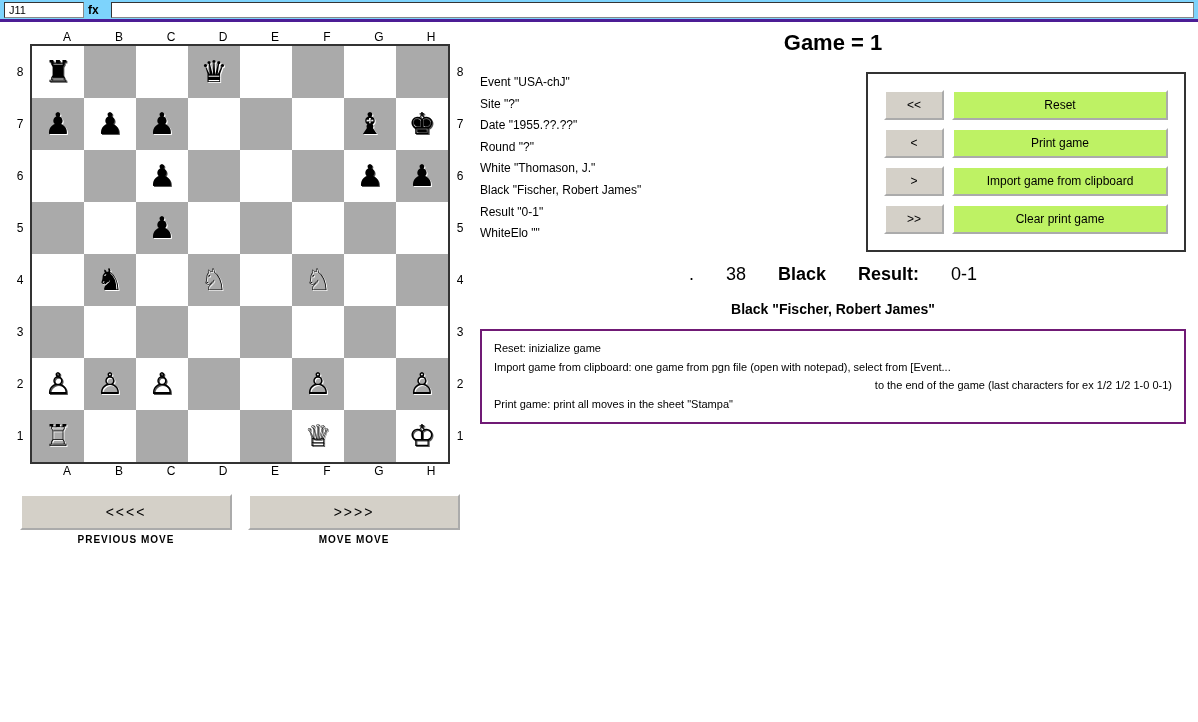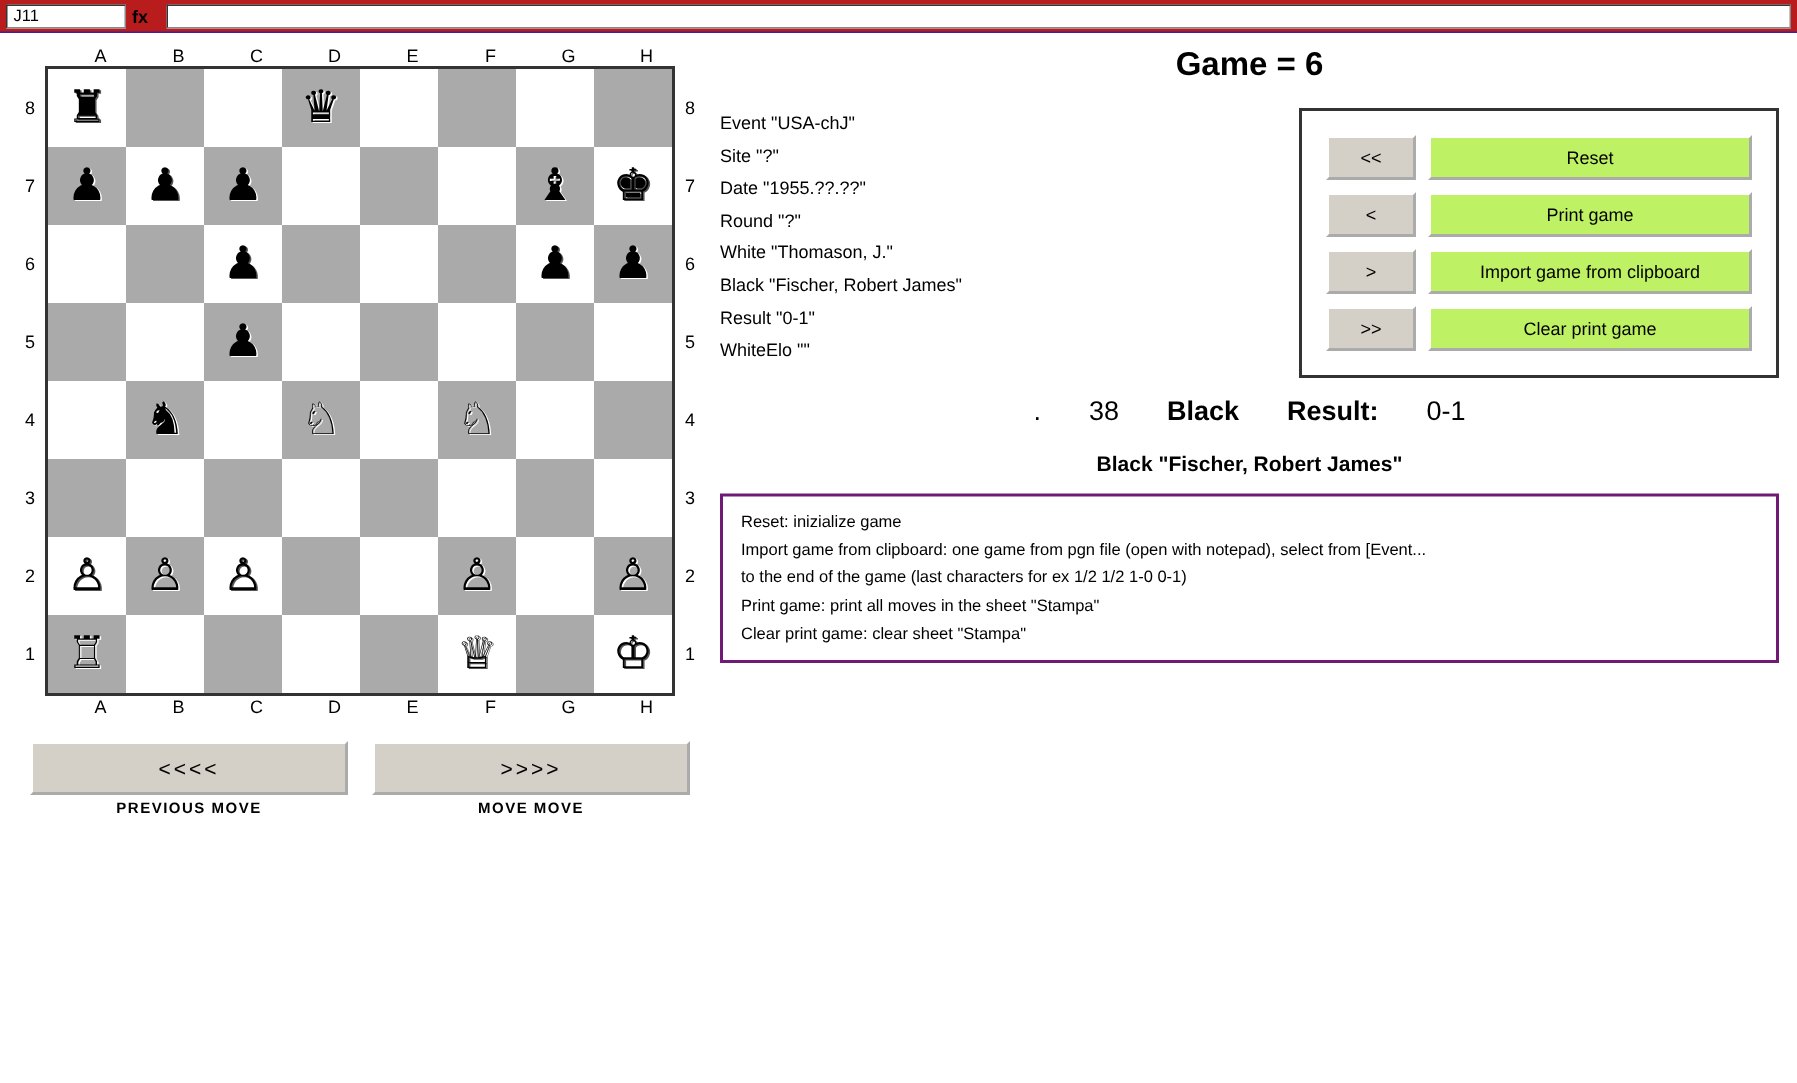--- a/index.html
+++ b/index.html
@@ -8,26 +8,26 @@
       font-size: 12px;
       background: #fff;
       color: #000;
       width: 1198px;
       min-height: 722px;
       overflow: hidden;
     }
 
     
     .toolbar {
-      background: #b91c1c;
+      background: #7dd3fc;
       height: 22px;
       display: flex;
       align-items: center;
       padding: 0 4px;
-      border-bottom: 1px solid #4c1d95;
+      border-bottom: 3px solid #4c1d95;
       font-size: 11px;
     }
     .cell-ref {
       width: 80px;
       border: 1px inset #888;
       height: 16px;
       padding: 0 4px;
       font-size: 11px;
       background: #fff;
       display: flex;
@@ -365,21 +365,21 @@
       <div class="nav-btn-group">
         <button class="nav-btn">&gt;&gt;&gt;&gt;</button>
         <span class="nav-label">MOVE MOVE</span>
       </div>
     </div>
   </div>
 
   <div class="right-panel">
 
     <div style="display:flex; align-items:center; justify-content:center; gap:16px;">
-      <div class="game-title" style="flex:none;">Game = 6</div>
+      <div class="game-title" style="flex:none;">Game = 1</div>
     </div>
 
     <div class="game-info">
 
       <div class="game-details">
         <div>Event "USA-chJ"</div>
         <div>Site "?"</div>
         <div>Date "1955.??.??"</div>
         <div>Round "?"</div>
         <div>White "Thomason, J."</div>
@@ -410,19 +410,18 @@
       <span style="font-weight:bold;">Black</span>
       <span style="font-weight:bold;">Result:</span>
       <span style="font-weight:normal;">0-1</span>
     </div>
 
     <div class="black-name">Black "Fischer, Robert James"</div>
 
     <div class="help-box">
       <div>Reset: inizialize game</div>
       <div>Import game from clipboard: one game from pgn file (open with notepad), select from [Event...</div>
-      <div style="text-align:left;">to the end of the game (last characters for ex 1/2 1/2 1-0 0-1)</div>
+      <div style="text-align:right;">to the end of the game (last characters for ex 1/2 1/2 1-0 0-1)</div>
       <div>Print game: print all moves in the sheet "Stampa"</div>
-      <div>Clear print game: clear sheet "Stampa"</div>
     </div>
 
   </div>
 </div>
 
 </body></html>

